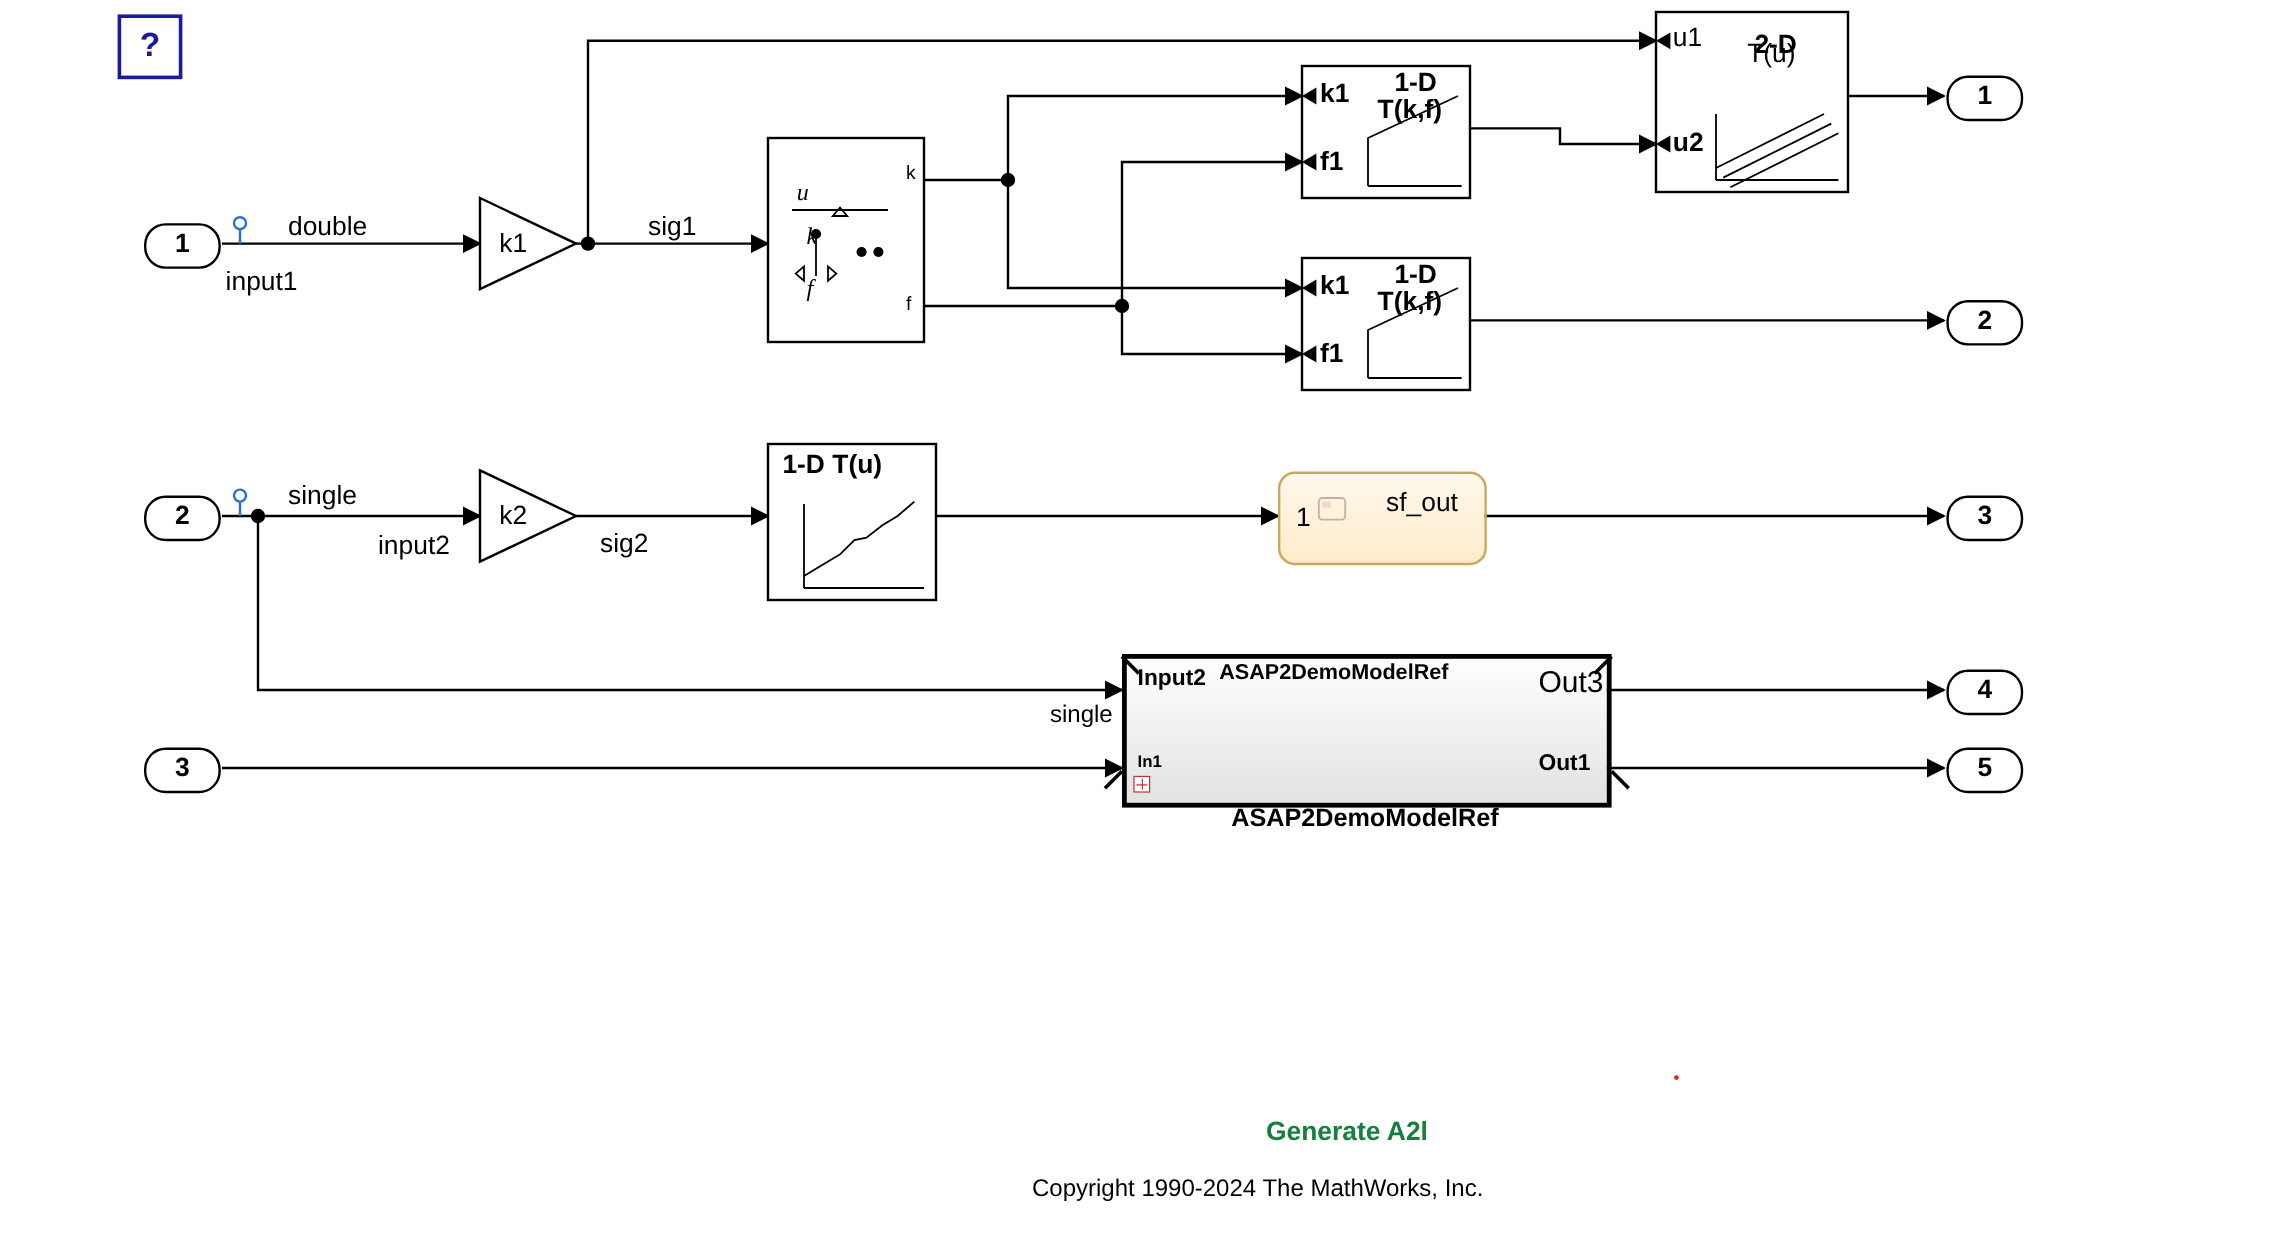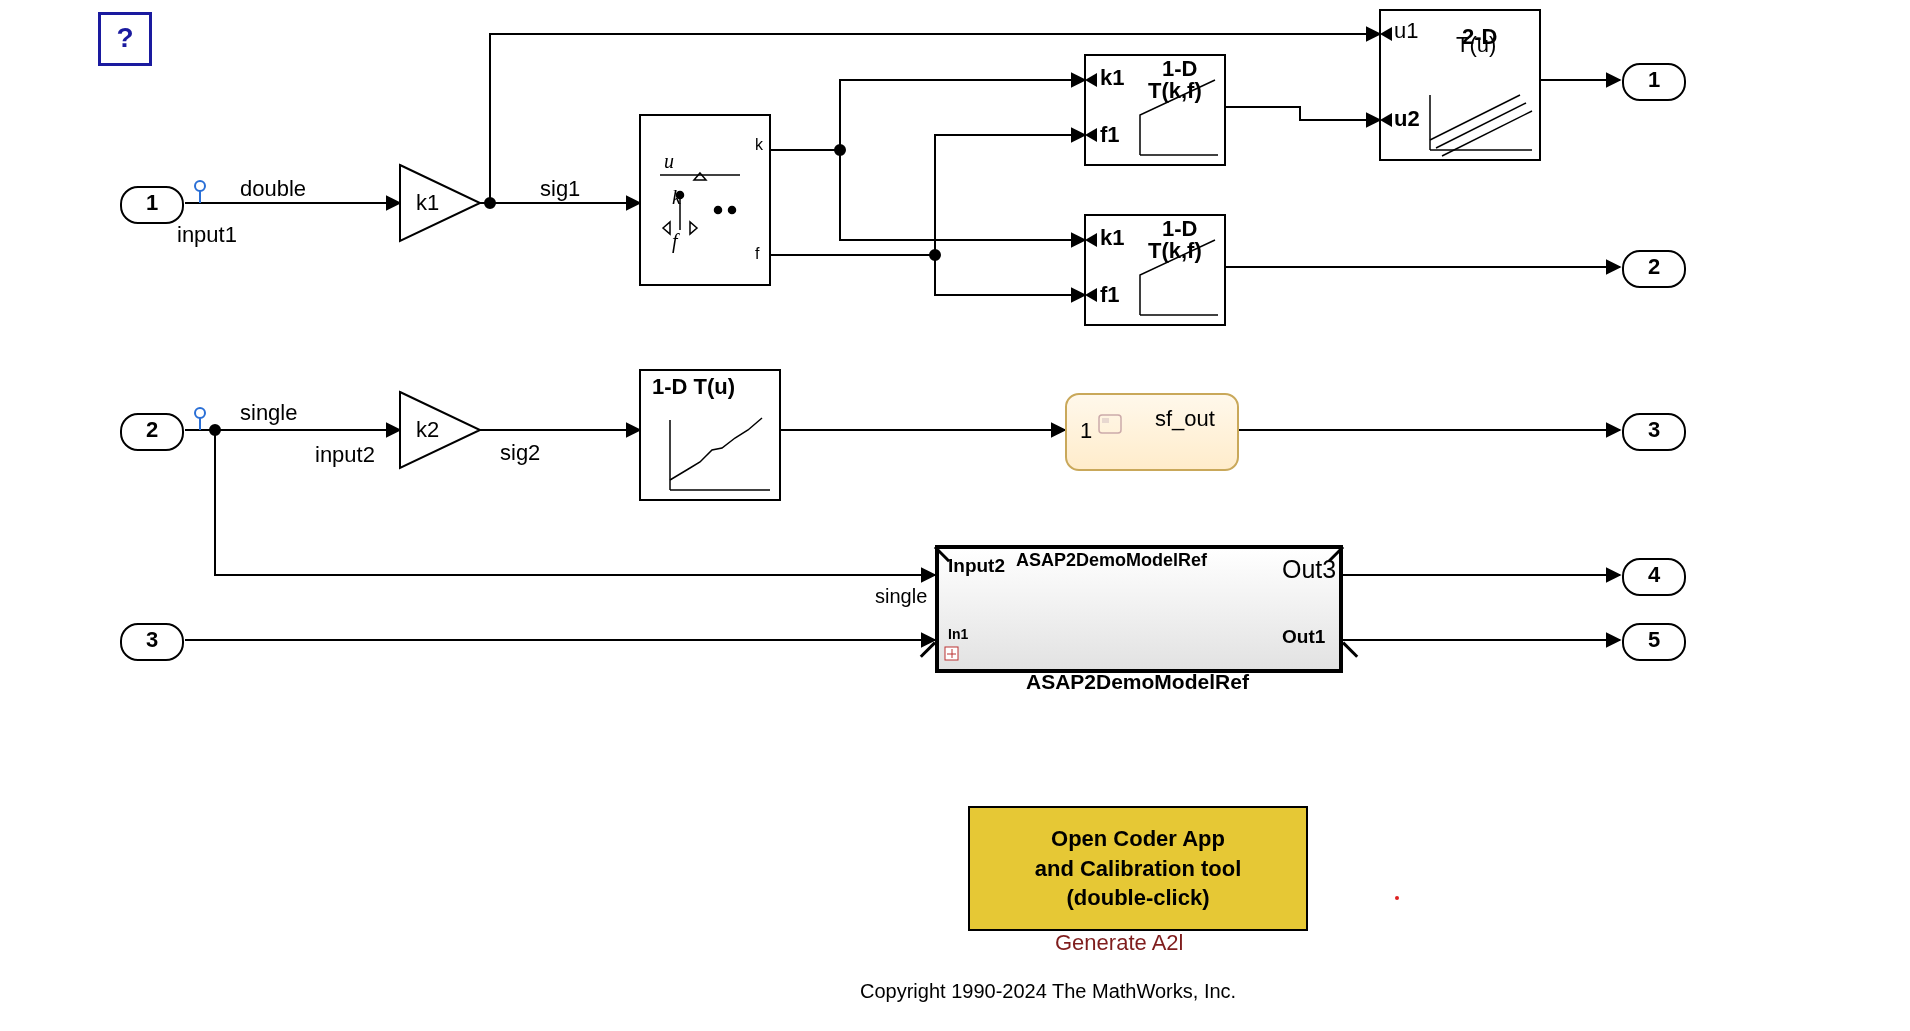--- a/index.html
+++ b/index.html
@@ -55,22 +55,22 @@
     background: #e6c835;
     border: 2px solid #000;
     text-align: center;
     font-weight: bold;
     font-size: 22px;
     padding: 16px 28px;
     line-height: 1.35;
   }
   .gen-lbl {
     position: absolute;
-    color: #7f1d1d;
-    font-weight: normal;
+    color: #15803d;
+    font-weight: bold;
     font-size: 22px;
   }
   .copy {
     position: absolute;
     font-size: 20px;
     color: #000;
   }
   .sf-box {
     position: absolute;
     border: 2px solid #c9a85a;
@@ -207,21 +207,21 @@
       <line x1="200" y1="191" x2="200" y2="203"></line>
       <circle cx="200" cy="413" r="5"></circle>
       <line x1="200" y1="418" x2="200" y2="430"></line>
     </g>
   </svg>
 
   <div class="help-btn" style="left:98px;top:12px">?</div>
 
   <div class="port-box" style="left:120px;top:186px">1</div>
   <div class="lbl" style="left:240px;top:176px">double</div>
-  <div class="lbl" style="left:177px;top:222px">input1</div>
+  <div class="lbl" style="left:188px;top:222px">input1</div>
 
   <div class="port-box" style="left:120px;top:413px">2</div>
   <div class="lbl" style="left:240px;top:400px">single</div>
   <div class="lbl" style="left:315px;top:442px">input2</div>
 
   <div class="port-box" style="left:120px;top:623px;border-radius:18px">3</div>
 
   <div class="lbl" style="left:416px;top:190px">k1</div>
   <div class="lbl" style="left:416px;top:417px">k2</div>
 
@@ -276,24 +276,19 @@
     <line x1="3" y1="8" x2="12" y2="8" stroke="#b33"></line>
     <line x1="8" y1="3" x2="8" y2="12" stroke="#b33"></line>
   </svg>
 
   <div class="port-box" style="left:1622px;top:63px">1</div>
   <div class="port-box" style="left:1622px;top:250px">2</div>
   <div class="port-box" style="left:1622px;top:413px">3</div>
   <div class="port-box" style="left:1622px;top:558px">4</div>
   <div class="port-box" style="left:1622px;top:623px">5</div>
 
-  <div class="callout" style="left:968px;top:806px;width:280px">
-    <div>Open Coder App</div>
-    <div>and Calibration tool</div>
-    <div>(double-click)</div>
-  </div>
   <div class="gen-lbl" style="left:1055px;top:930px">Generate A2l</div>
 
   <div style="position:absolute;left:1395px;top:896px;width:4px;height:4px;background:#d22;border-radius:50%"></div>
 
   <div class="copy" style="left:860px;top:980px">Copyright 1990-2024 The MathWorks, Inc.</div>
 
 </div>
 
 </body></html>

